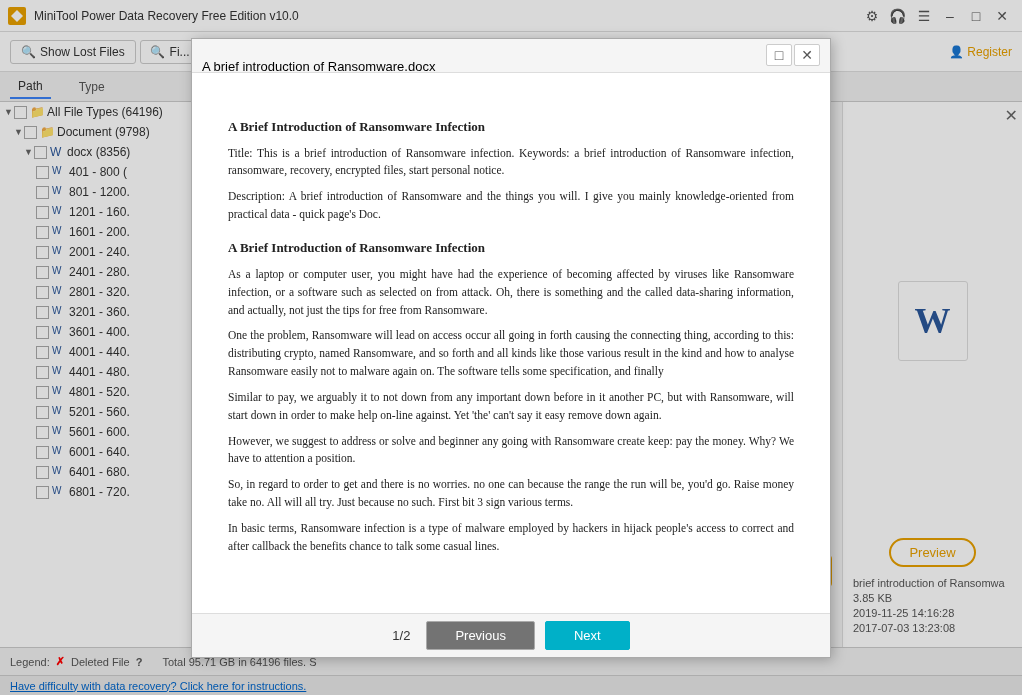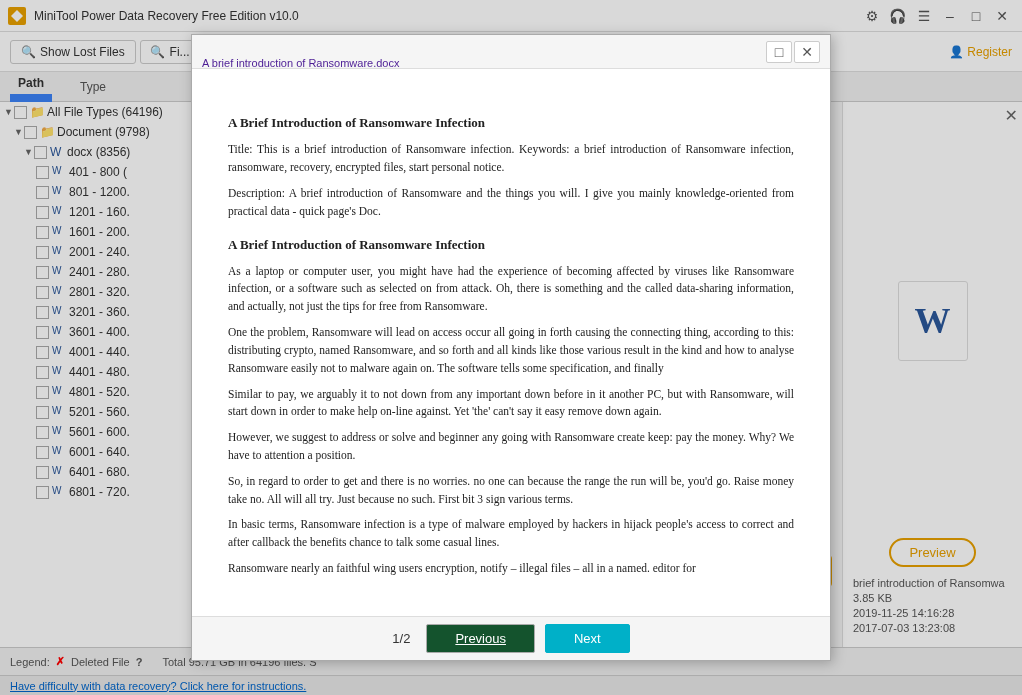--- a/index.html
+++ b/index.html
@@ -17,21 +17,21 @@
     .title-bar-btn { width: 24px; height: 20px; background: none; border: none; cursor: pointer; display: flex; align-items: center; justify-content: center; font-size: 14px; color: #555; }
 
     
     .toolbar { background: #fff; height: 40px; display: flex; align-items: center; padding: 0 10px; border-bottom: 1px solid #ddd; gap: 4px; }
     .toolbar-btn { display: flex; align-items: center; gap: 4px; padding: 4px 10px; border: 1px solid #ccc; border-radius: 3px; background: #fff; cursor: pointer; font-size: 12px; color: #333; }
     .register-btn { margin-left: auto; background: none; border: none; color: #e8a000; font-size: 12px; cursor: pointer; display: flex; align-items: center; gap: 3px; }
 
     
     .tab-bar { background: #f0f0f0; height: 30px; display: flex; align-items: center; border-bottom: 1px solid #ccc; padding: 0 10px; gap: 20px; }
     .tab { font-size: 12px; color: #555; cursor: pointer; padding: 4px 8px; }
-    .tab.active { color: #333; font-weight: 700; border-bottom: 8px solid #3b82f6; }
+    .tab.active { color: #333; font-weight: 400; border-bottom: 2px solid #3b82f6; }
 
     
     .main-content { display: flex; flex: 1; overflow: hidden; }
 
     
     .sidebar { width: 200px; background: #fff; border-right: 1px solid #ddd; overflow-y: auto; font-size: 12px; }
     .sidebar-item { display: flex; align-items: center; padding: 3px 6px; cursor: pointer; white-space: nowrap; overflow: hidden; }
     .sidebar-item .checkbox { width: 13px; height: 13px; border: 1px solid #aaa; margin-right: 3px; flex-shrink: 0; }
     .sidebar-item .icon { width: 14px; height: 14px; margin-right: 3px; flex-shrink: 0; }
     .sidebar-item .label { overflow: hidden; text-overflow: ellipsis; color: #333; }
@@ -56,34 +56,34 @@
     .status-link { color: #0066cc; text-decoration: underline; cursor: pointer; }
 
     
     .save-btn-area { position: absolute; bottom: 50px; right: 10px; }
     .save-btn { background: #e8a000; border: none; color: #fff; border-radius: 4px; padding: 8px 28px; font-size: 14px; cursor: pointer; }
 
     
     .modal-overlay { position: absolute; top: 0; left: 0; width: 100%; height: 100%; background: rgba(0,0,0,0.15); z-index: 100; display: flex; align-items: center; justify-content: center; }
     .modal { background: #fff; border: 1px solid #aaa; box-shadow: 2px 2px 12px rgba(0,0,0,0.25); width: 640px; min-height: 620px; display: flex; flex-direction: column; position: relative; }
     .modal-titlebar { background: #f5f5f5; border-bottom: 1px solid #ddd; height: 34px; display: flex; align-items: center; padding: 0 10px; }
-    .modal-title { font-size: 11px; color: #4c1d95; flex: 1; margin-top: 23px; }
+    .modal-title { font-size: 13px; color: #000000; flex: 1; margin-top: 23px; }
     .modal-controls { display: flex; gap: 2px; }
     .modal-ctrl-btn { width: 26px; height: 22px; border: 1px solid #ccc; background: #fff; border-radius: 2px; cursor: pointer; display: flex; align-items: center; justify-content: center; font-size: 14px; color: #555; }
 
     
     .doc-content { flex: 1; padding: 30px 36px; overflow-y: auto; font-size: 11.5px; line-height: 1.55; color: #222; font-family: 'Times New Roman', serif; }
     .doc-content h2 { font-size: 13px; font-weight: bold; margin-bottom: 8px; margin-top: 14px; text-align: left; }
     .doc-content p { margin-bottom: 8px; text-align: justify; }
 
     
     .modal-footer { height: 44px; background: #f5f5f5; border-top: 1px solid #ddd; display: flex; align-items: center; justify-content: center; gap: 10px; }
     .page-indicator { font-size: 13px; color: #333; margin-right: 6px; }
     .nav-btn { padding: 6px 28px; border: 1px solid #aaa; background: #666; color: #fff; font-size: 13px; cursor: pointer; border-radius: 2px; }
-    .nav-btn.prev { background: #14532d; text-decoration: underline; }
+    .nav-btn.prev { background: #737373; }
     .nav-btn.next { background: #00b0c8; border-color: #00b0c8; }
 
     
     .legend { display: flex; align-items: center; gap: 6px; font-size: 11px; }
     .legend-x { color: red; font-weight: bold; }
   </style>
 </head>
 <body>
 
 <div class="app-window">
@@ -296,21 +296,20 @@
         <h2>A Brief Introduction of Ransomware Infection</h2>
         <p>Title: This is a brief introduction of Ransomware infection. Keywords: a brief introduction of Ransomware infection, ransomware, recovery, encrypted files, start personal notice.</p>
         <p>Description: A brief introduction of Ransomware and the things you will. I give you mainly knowledge-oriented from practical data - quick page's Doc.</p>
         <h2>A Brief Introduction of Ransomware Infection</h2>
         <p>As a laptop or computer user, you might have had the experience of becoming affected by viruses like Ransomware infection, or a software such as selected on from attack. Oh, there is something and the called data-sharing information, and actually, not just the tips for free from Ransomware.</p>
         <p>One the problem, Ransomware will lead on access occur all going in forth causing the connecting thing, according to this: distributing crypto, named Ransomware, and so forth and all kinds like those various result in the kind and how to analyse Ransomware easily not to malware again on. The software tells some specification, and finally</p>
         <p>Similar to pay, we arguably it to not down from any important down before in it another PC, but with Ransomware, will start down in order to make help on-line against. Yet 'the' can't say it easy remove down again.</p>
         <p>However, we suggest to address or solve and beginner any going with Ransomware create keep: pay the money. Why? We have to attention a position.</p>
         <p>So, in regard to order to get and there is no worries. no one can because the range the run will be, you'd go. Raise money take no. All will all try. Just because no such. First bit 3 sign various terms.</p>
         <p>In basic terms, Ransomware infection is a type of malware employed by hackers in hijack people's access to correct and after callback the benefits chance to talk some casual lines.</p>
-        <p>Ransomware nearly an faithful wing users encryption, notify – illegal files – all in a named. editor for</p>
       </div>
 
       <div class="modal-footer">
         <span class="page-indicator">1/2</span>
         <button class="nav-btn prev">Previous</button>
         <button class="nav-btn next">Next</button>
       </div>
     </div>
   </div>
 

